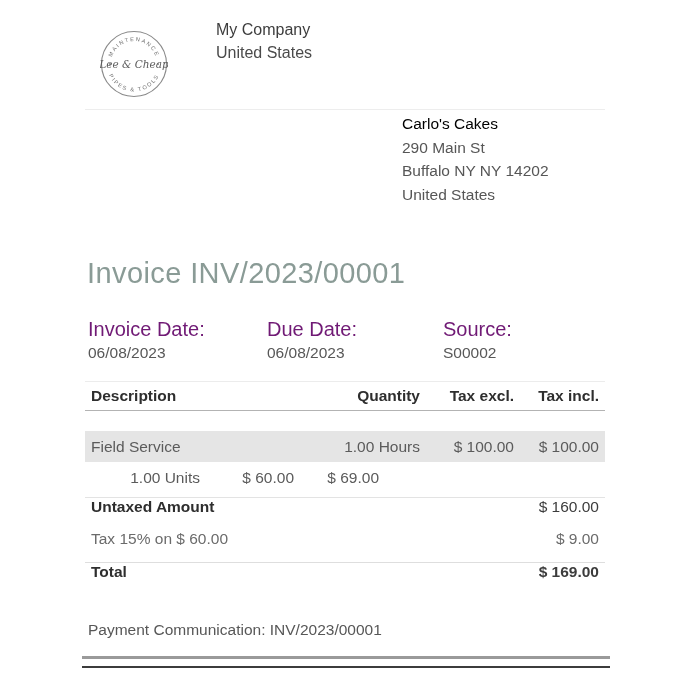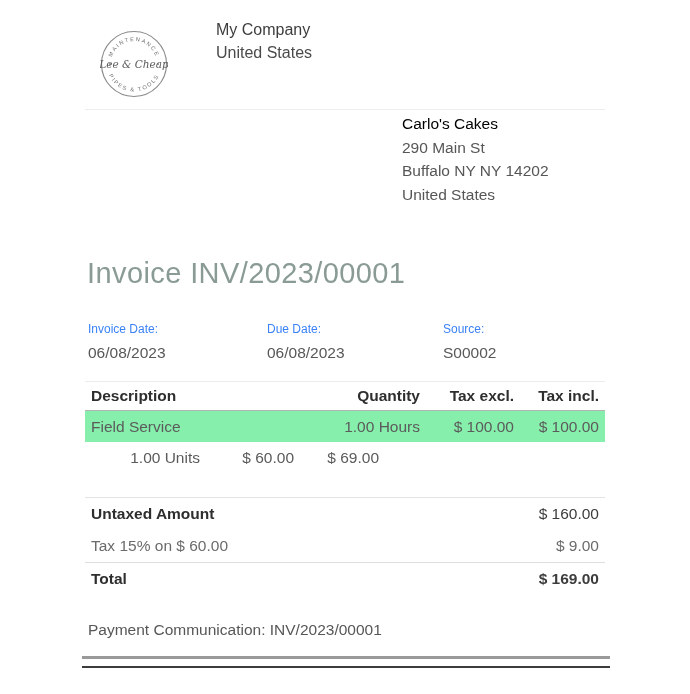--- a/index.html
+++ b/index.html
@@ -29,42 +29,42 @@
   .invoice-title {
     position: absolute; left: 87px; top: 257px;
     font-size: 29px; font-weight: 400; color: #8a9b96; letter-spacing: 0.4px;
   }
 
   
   .info-row { position: absolute; left: 88px; top: 318px; width: 517px; display: flex; }
   .info-col { }
   .info-col.c1 { width: 179px; }
   .info-col.c2 { width: 176px; }
-  .info-label { font-size: 12px; color: #3b82f6; line-height: 23px; }
+  .info-label { font-size: 20px; color: #701a75; line-height: 23px; }
   .info-value { font-size: 15.5px; color: #585858; line-height: 24px; }
 
   
   .inv-table { position: absolute; left: 85px; top: 381px; width: 520px; }
   .t-row { display: flex; align-items: center; }
   .t-head {
     border-top: 1px solid #ececec;
     border-bottom: 1px solid #b3b3b3;
     height: 30px;
     font-size: 15.5px; color: #2e2e2e; font-weight: 700;
   }
   .t-body-row { height: 31px; font-size: 15.5px; color: #5b5b5b; }
-  .t-body-row.striped { background: #86efac; }
+  .t-body-row.striped { background: #e5e5e5; margin-top: 20px; }
   .c-desc { flex: 1 1 auto; text-align: left; padding-left: 6px; }
   .c-qty  { width: 115px; text-align: right; }
   .c-excl { width: 94px;  text-align: right; }
   .c-incl { width: 91px;  text-align: right; padding-right: 6px; }
 
   
   .totals { position: absolute; left: 85px; top: 497px; width: 520px; }
-  .tot-row { display: flex; justify-content: space-between; align-items: center; }
+  .tot-row { display: flex; justify-content: space-between; }
   .tot-row .lbl { padding-left: 6px; }
   .tot-row .val { padding-right: 6px; }
   .tot-untaxed { border-top: 1px solid #e3e3e3; height: 33px; font-size: 15.5px; color: #2e2e2e; font-weight: 700; }
   .tot-untaxed .val { font-weight: 400; color: #3c3c3c; }
   .tot-tax { height: 32px; font-size: 15.5px; color: #6b6b6b; }
   .tot-total { border-top: 1px solid #dedede; height: 33px; font-size: 15.5px; color: #2e2e2e; font-weight: 700; gap: 39px; }
   .tot-total .val { font-weight: 700; color: #3c3c3c; }
 
   
   .payment-comm { position: absolute; left: 88px; top: 621px; font-size: 15.5px; color: #575757; }

